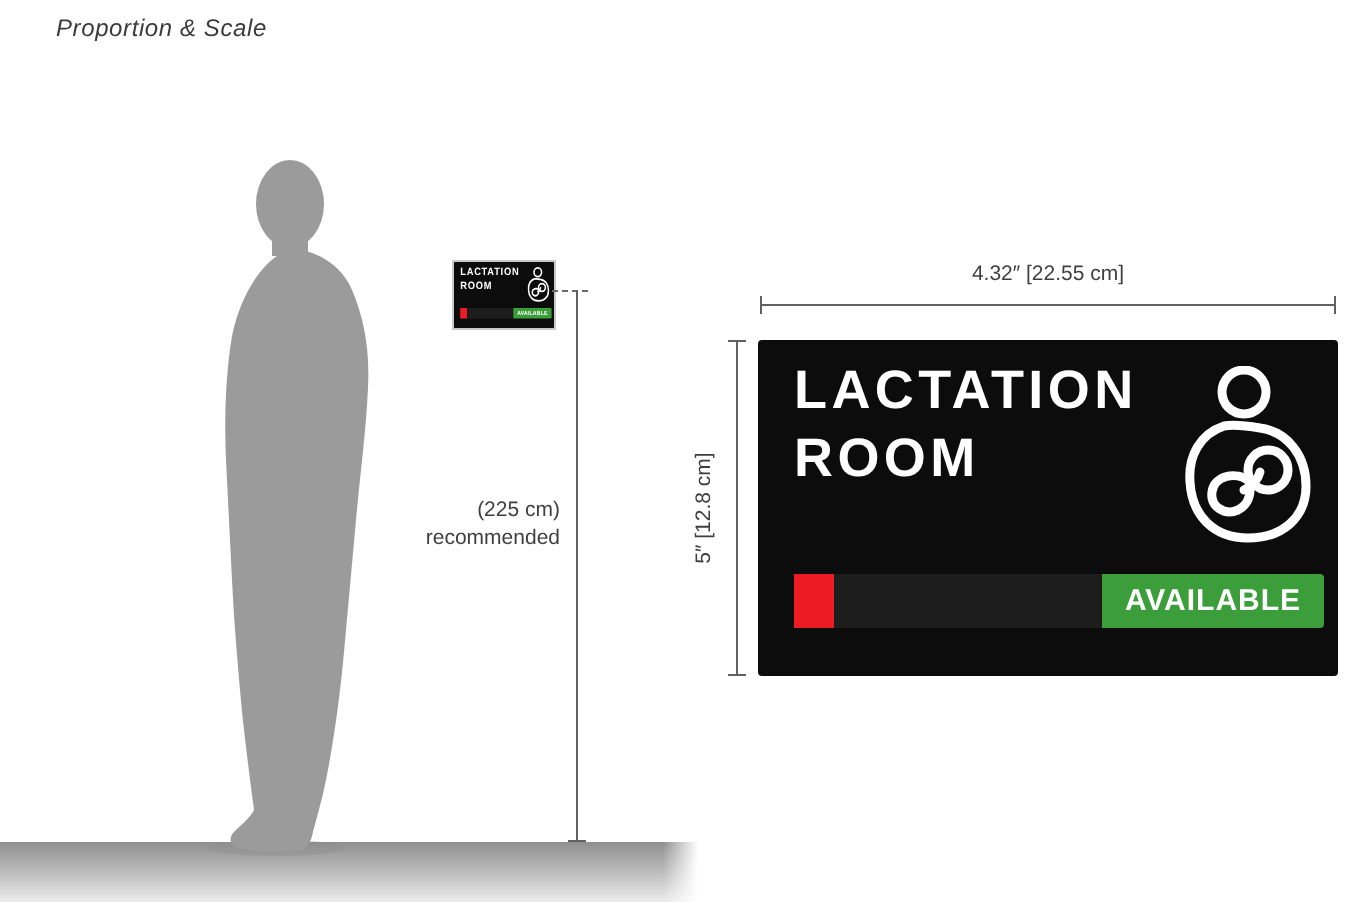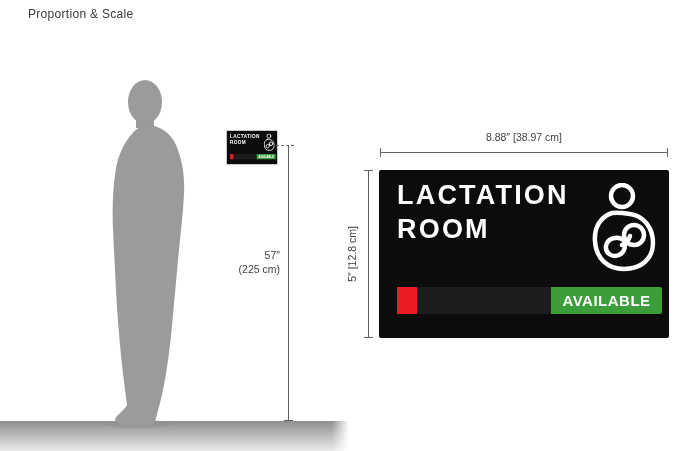--- a/index.html
+++ b/index.html
@@ -1,18 +1,18 @@
 <!DOCTYPE html>
 <html style="--accent_red: #ed1c24; --accent_green: #3c9e3a; --sign_background: #0c0c0c; --sign_text: #ffffff; --slider_track: #1d1d1d; --silhouette_gray: #9b9b9b; --dimension_line: #616161; --dimension_text: #3f3f3f; --floor_top: #8f8f8f; --floor_bottom: #ebebeb;"><head>
 <meta charset="utf-8">
 <style>
   html,body{margin:0;padding:0;background:#fff;}
   .canvas{position:relative;width:679px;height:451px;background:#ffffff;overflow:hidden;
           font-family:"Liberation Sans",sans-serif;}
-  .page-title{position:absolute;left:28px;top:7px;font-size:12px;color:#3c3c3c;letter-spacing:.3px;}
+  .page-title{position:absolute;left:28px;top:7px;font-size:12px;color:#3c3c3c;letter-spacing:.3px;font-style:italic;}
 
   
   .figure-svg{position:absolute;left:86px;top:78px;}
   .floor{position:absolute;left:0;top:421px;width:349px;height:30px;
          background:linear-gradient(180deg,var(--floor_top,#8f8f8f),var(--floor_bottom,#ebebeb));
          -webkit-mask-image:linear-gradient(90deg,#000 95%,transparent);
          mask-image:linear-gradient(90deg,#000 95%,transparent);}
 
   
   .sign{position:absolute;width:290px;height:168px;background:var(--sign_background,#0c0c0c);border-radius:2px;}
@@ -94,25 +94,25 @@
         <div class="track"></div>
         <div class="status">AVAILABLE</div>
       </div>
     </div>
   </div>
 
   <div class="dash" style="left:276px;top:145px;width:18px;"></div>
   <div class="dim-line vline" style="left:288px;top:145px;height:276px;"></div>
   <div class="dim-line hline" style="left:284px;top:420px;width:9px;"></div>
   <div class="dim-text mount-label">
-    <div>57″</div>
     <div>(225 cm)</div>
+    <div>recommended</div>
   </div>
 
-  <div class="dim-text dim-w-label">8.88″ [38.97 cm]</div>
+  <div class="dim-text dim-w-label">4.32″ [22.55 cm]</div>
   <div class="dim-line hline" style="left:380px;top:152px;width:288px;"></div>
   <div class="dim-line vline" style="left:380px;top:148px;height:9px;"></div>
   <div class="dim-line vline" style="left:667px;top:148px;height:9px;"></div>
 
   <div class="dim-text dim-h-label">5″ [12.8 cm]</div>
   <div class="dim-line vline" style="left:368px;top:170px;height:167px;"></div>
   <div class="dim-line hline" style="left:364px;top:170px;width:9px;"></div>
   <div class="dim-line hline" style="left:364px;top:337px;width:9px;"></div>
 
   <div class="sign big">

